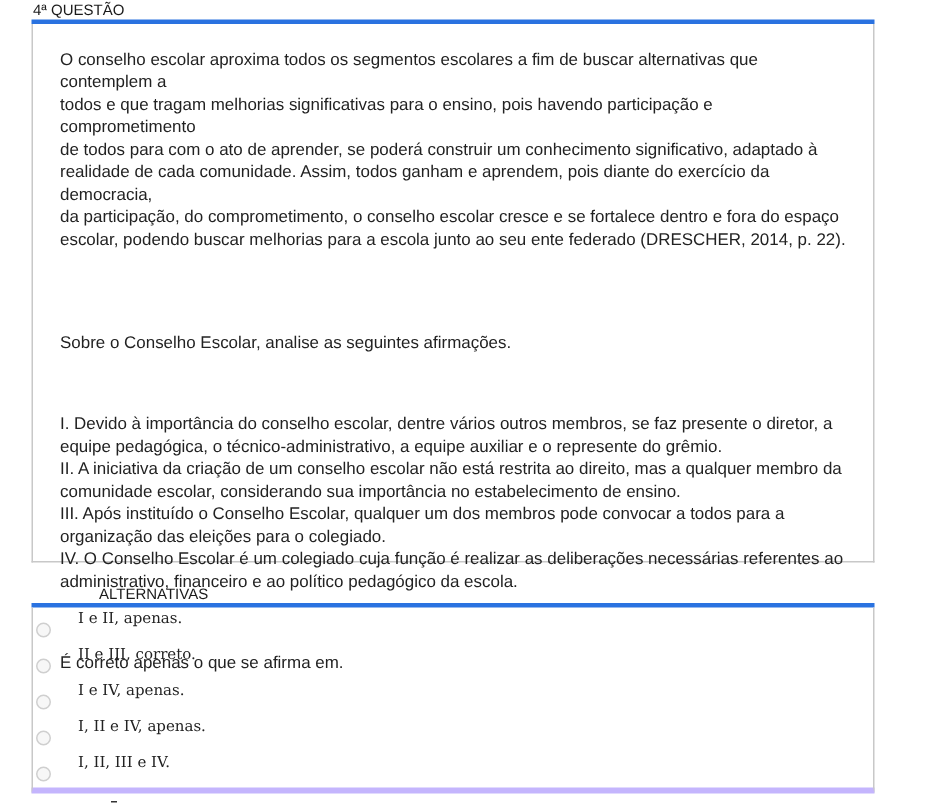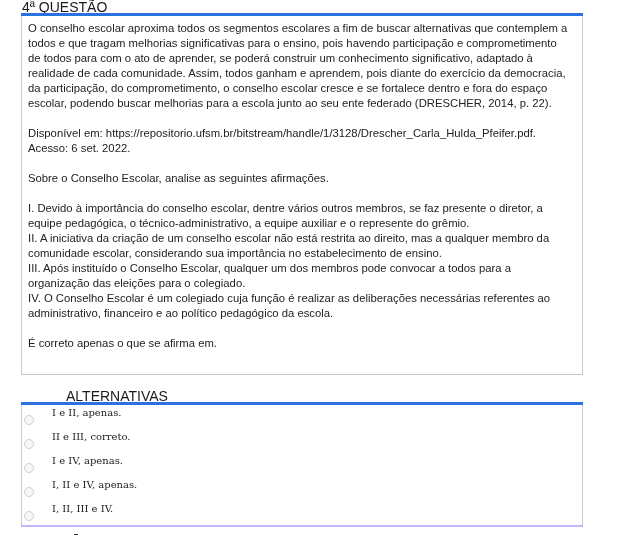--- a/index.html
+++ b/index.html
@@ -11,21 +11,21 @@
       width: 620px;
       height: 537px;
       position: relative;
       overflow: hidden;
       font-family: "DejaVu Sans", sans-serif;
       color: #222222;
     }
     .section-title {
       position: absolute;
       left: 22px;
-      font-size: 14px;
+      font-size: 10px;
       font-family: "Liberation Sans", sans-serif;
       color: #1a1a1a;
       letter-spacing: 0;
       line-height: 13px;
     }
     .section-rule {
       position: absolute;
       left: 21px;
       width: 562px;
       height: 3px;
@@ -46,35 +46,35 @@
       position: absolute;
       left: 6px;
       top: 5px;
       width: 548px;
       font-family: "Liberation Sans", sans-serif;
       font-size: 11.3px;
       line-height: 15px;
       color: #222222;
     }
     .question-text p {
-      margin: 0;
+      margin: 12px;
       white-space: pre-line;
     }
     .question-text .gap {
       height: 15px;
     }
     .alt-box {
       position: absolute;
       left: 21px;
       top: 405px;
       width: 560px;
       height: 120px;
       border-left: 1px solid #c8c8c8;
       border-right: 1px solid #c8c8c8;
-      border-bottom: 2px solid #c4b5fd;
+      border-bottom: 4px solid #c4b5fd;
     }
     .alt-item {
       position: absolute;
       left: 0;
       width: 560px;
       height: 24px;
       cursor: pointer;
     }
     .radio {
       position: absolute;
@@ -114,22 +114,20 @@
 
 <div class="question-box">
   <div class="question-text">
     <p>O conselho escolar aproxima todos os segmentos escolares a fim de buscar alternativas que contemplem a
 todos e que tragam melhorias significativas para o ensino, pois havendo participação e comprometimento
 de todos para com o ato de aprender, se poderá construir um conhecimento significativo, adaptado à
 realidade de cada comunidade. Assim, todos ganham e aprendem, pois diante do exercício da democracia,
 da participação, do comprometimento, o conselho escolar cresce e se fortalece dentro e fora do espaço
 escolar, podendo buscar melhorias para a escola junto ao seu ente federado (DRESCHER, 2014, p. 22).</p>
     <div class="gap"></div>
-    <p>Disponível em: https://repositorio.ufsm.br/bitstream/handle/1/3128/Drescher_Carla_Hulda_Pfeifer.pdf.
-Acesso: 6 set. 2022.</p>
     <div class="gap"></div>
     <p>Sobre o Conselho Escolar, analise as seguintes afirmações.</p>
     <div class="gap"></div>
     <p>I. Devido à importância do conselho escolar, dentre vários outros membros, se faz presente o diretor, a
 equipe pedagógica, o técnico-administrativo, a equipe auxiliar e o represente do grêmio.
 II. A iniciativa da criação de um conselho escolar não está restrita ao direito, mas a qualquer membro da
 comunidade escolar, considerando sua importância no estabelecimento de ensino.
 III. Após instituído o Conselho Escolar, qualquer um dos membros pode convocar a todos para a
 organização das eleições para o colegiado.
 IV. O Conselho Escolar é um colegiado cuja função é realizar as deliberações necessárias referentes ao

